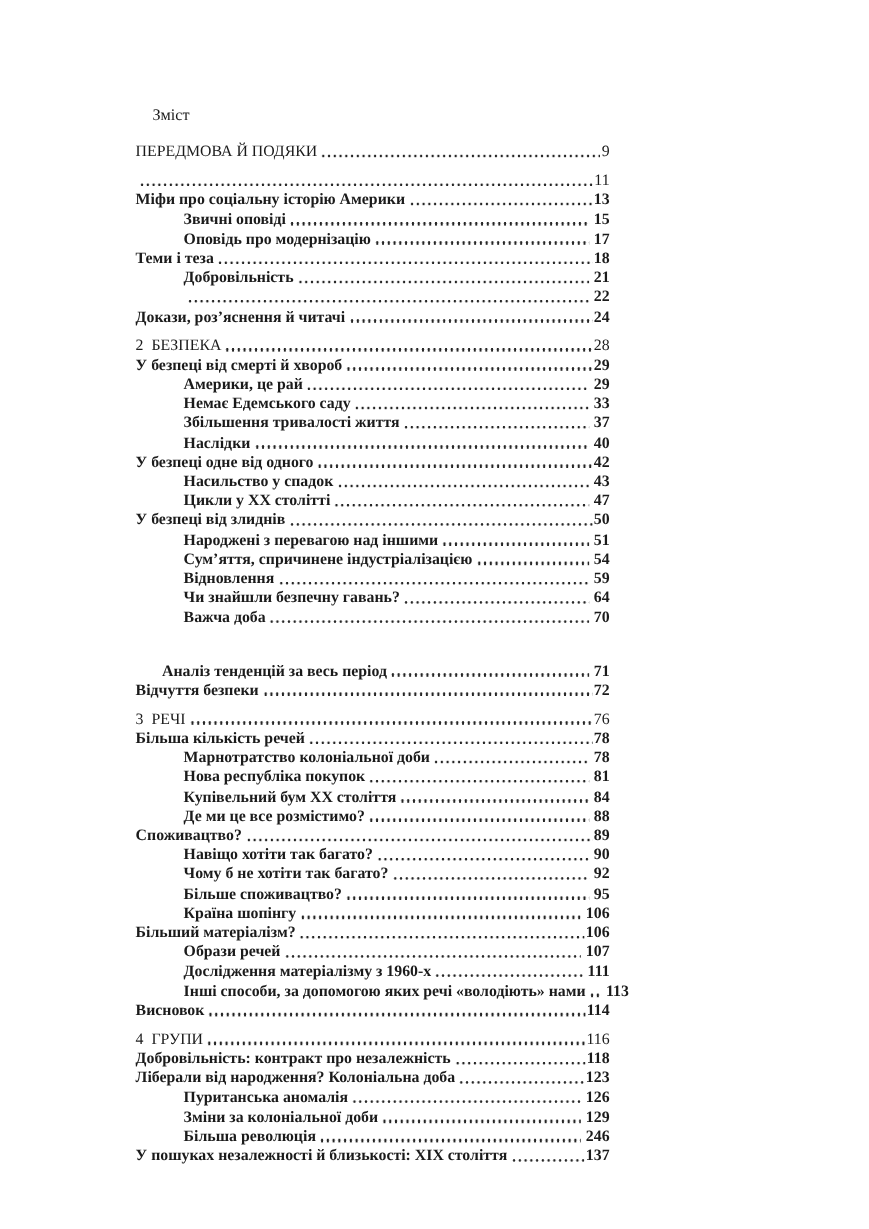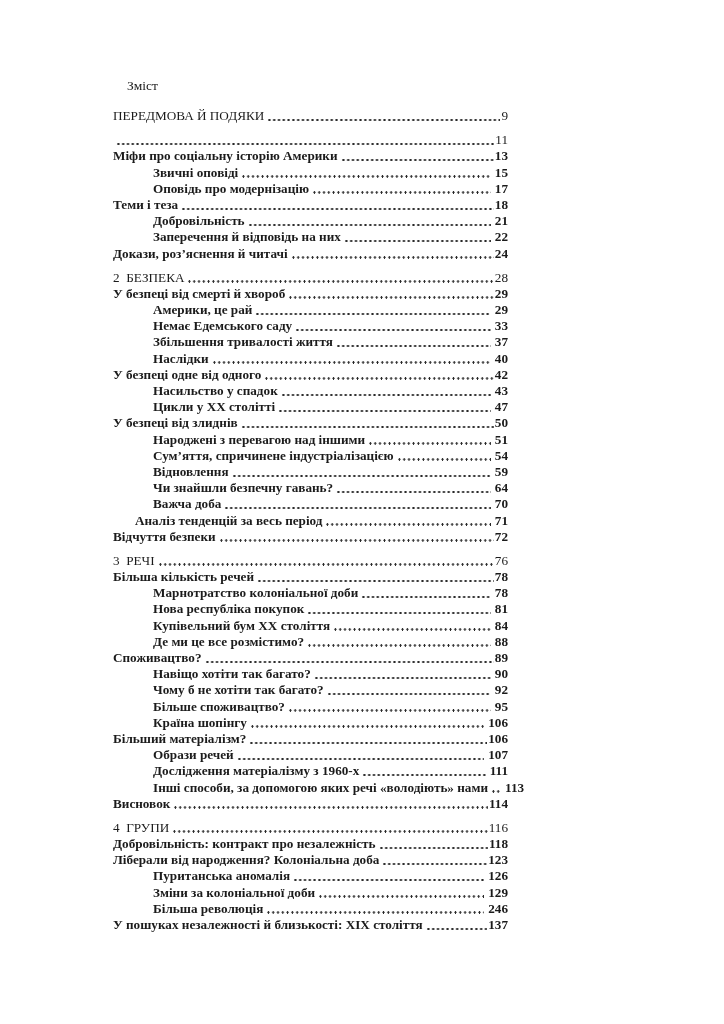--- a/index.html
+++ b/index.html
@@ -10,21 +10,21 @@
   body {
     width: 724px;
     height: 1024px;
     overflow: hidden;
     font-family: "Liberation Serif", "DejaVu Serif", serif;
     color: #1b1b1b;
   }
   .page {
     position: absolute;
     left: 113px;
-    top: 78px;
+    top: 88px;
     width: 395px;
   }
   .doc-title {
     font-size: 13.5px;
     line-height: 16px;
     margin: 0 0 14px 14px;
     font-weight: 400;
   }
   .toc-list {
     display: block;
@@ -34,21 +34,21 @@
     align-items: baseline;
     font-size: 13.2px;
     line-height: 16.2px;
     height: 16.2px;
     font-weight: 700;
   }
   .row.chapter {
     font-weight: 400;
     margin-top: 8px;
   }
-  .row.l05 { padding-left: 22px; }
+  .row.l05 { padding-left: 22px; margin-top: 28px; }
   .row.l1  { padding-left: 40px; }
   .label {
     white-space: pre;
     flex: 0 0 auto;
   }
   .dots {
     flex: 1 1 auto;
     min-width: 10px;
     height: 2.4px;
     align-self: flex-end;
@@ -98,21 +98,20 @@
     <span class="label">Теми і теза</span>
     <span class="dots"></span>
     <span class="pagenum">18</span>
   </div>
       <div class="row l1">
     <span class="label">Добровільність</span>
     <span class="dots"></span>
     <span class="pagenum">21</span>
   </div>
       <div class="row l1">
-    <span class="label">Заперечення й відповідь на них</span>
     <span class="dots"></span>
     <span class="pagenum">22</span>
   </div>
       <div class="row l0">
     <span class="label">Докази, роз’яснення й читачі</span>
     <span class="dots"></span>
     <span class="pagenum">24</span>
   </div>
       <div class="row l0 chapter">
     <span class="label">2  БЕЗПЕКА</span>

